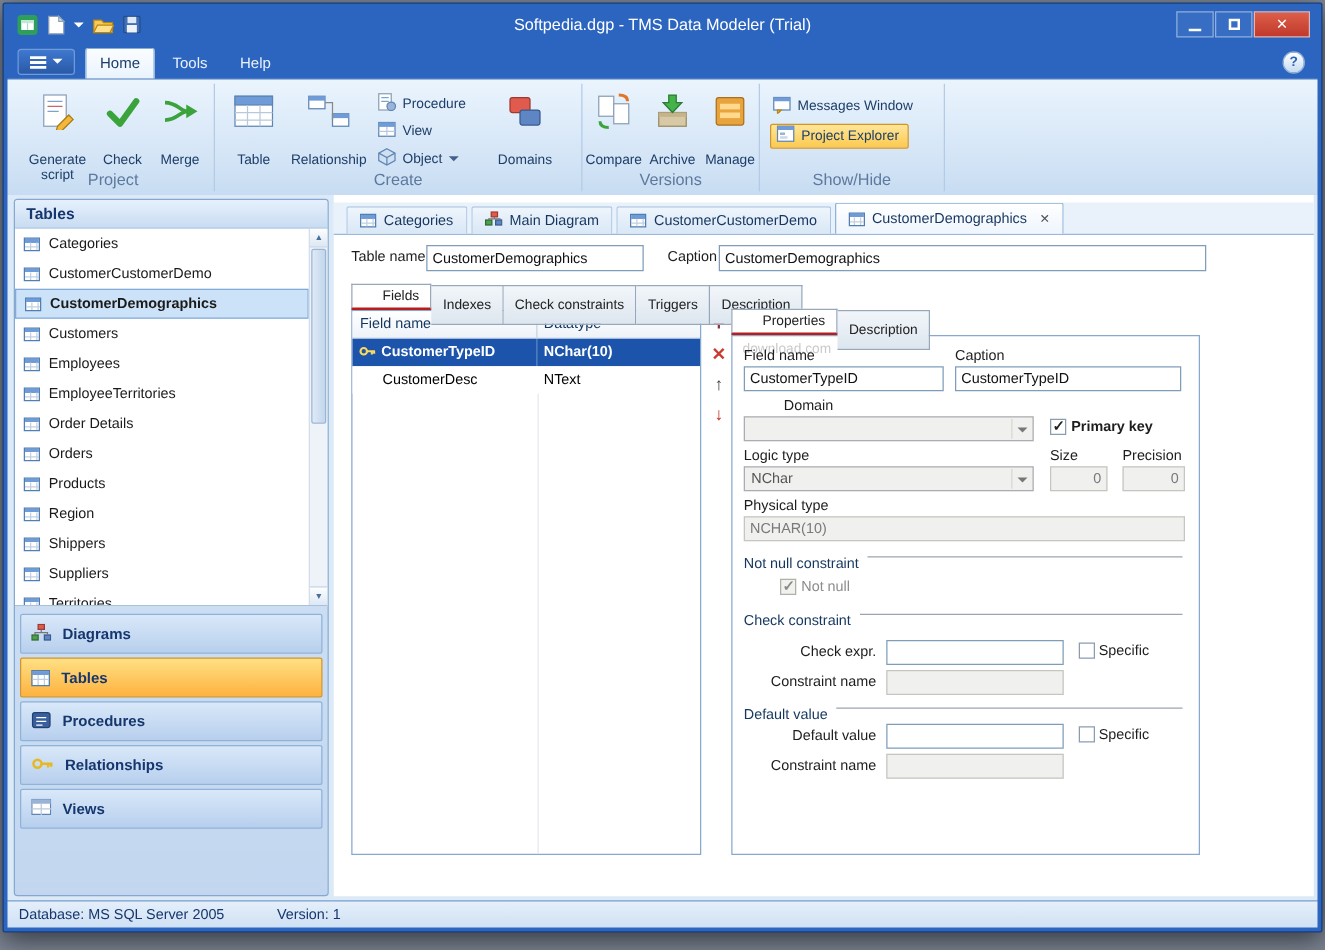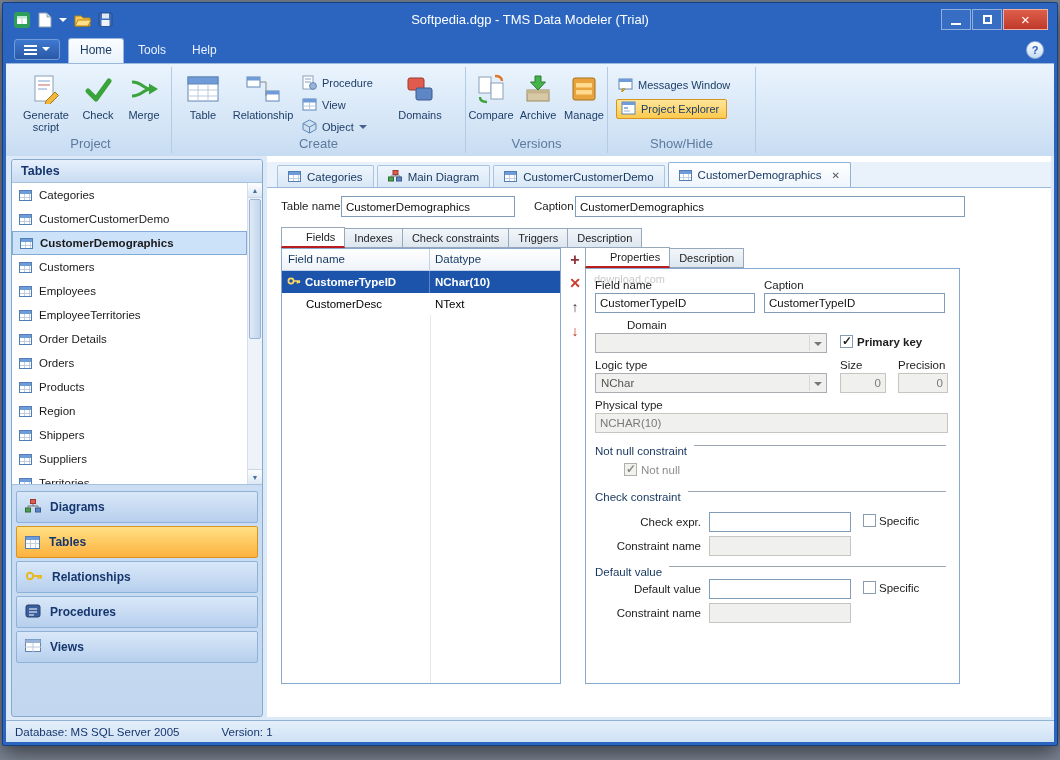--- a/index.html
+++ b/index.html
@@ -34,21 +34,21 @@
   .helpbtn { position:absolute; right:10px; bottom:4px; width:18px; height:18px; border-radius:50%;
     background:linear-gradient(#ffffff,#c6daf2); color:#2a62b8; font-weight:bold; font-size:11px;
     display:flex; align-items:center; justify-content:center; border:1px solid #8fb2d8; }
 
   
   .ribbon { height:93px; background:linear-gradient(#eaf4fd, #d3e4f6 70%, #c7dcf2); border-top:1px solid #9ab8dc;
     position:relative; flex:none; }
   .rgroup { position:absolute; top:3px; bottom:3px; border-right:1px solid #b4cbe6; }
   .glabel { position:absolute; bottom:2px; left:0; right:0; text-align:center; font-size:13px; color:#5d7a9e; }
   .bigbtn { position:absolute; top:5px; display:flex; flex-direction:column; align-items:center;
-    font-size:11px; color:#1d3e68; text-align:center; line-height:12px; gap:4px; }
+    font-size:11px; color:#1d3e68; text-align:center; line-height:12px; gap:17px; }
   .bigbtn .bicon { height:33px; display:flex; align-items:center; justify-content:center; }
   .smallbtn { position:absolute; display:flex; align-items:center; gap:5px; font-size:11px; color:#1d3e68; height:20px; }
   .smallbtn.hl { background:linear-gradient(#ffe69a,#fcc94e); border:1px solid #d8951d; border-radius:2px; padding:0 7px 0 4px; }
   .obj-caret { width:0; height:0; border:4px solid transparent; border-top-color:#44618a; margin-top:4px; }
 
   
   .main { flex:1; position:relative; background:#dce9f7; overflow:hidden; }
 
   
   .sidebar { position:absolute; left:5px; top:3px; width:252px; bottom:3px; border:1px solid #87a9cf; border-radius:3px;
@@ -84,21 +84,21 @@
   .dtab.active { background:linear-gradient(#ffffff,#eef5fd); border-color:#8fb2d8; height:25px; }
   .dclose { font-size:10px; color:#555; margin-left:4px; }
 
   .lbl { position:absolute; font-size:11.5px; color:#1d1d1d; white-space:nowrap; }
   .tb { position:absolute; height:21px; border:1px solid #7f9db9; padding:0 4px;
     font:11.5px "Liberation Sans",sans-serif; color:#111; background:#fff; }
   .tb.dis { background:#f0f0ee; border-color:#c6c6c0; color:#7a7a7a; }
   .tb.num { text-align:right; }
 
   .subtabs { position:absolute; left:14px; top:72px; display:flex; z-index:2; }
-  .stab { height:20px; padding:0 9px; font-size:11px; color:#222; background:linear-gradient(#f2f6fa,#dde6ef);
+  .stab { height:32px; padding:0 9px; font-size:11px; color:#222; background:linear-gradient(#f2f6fa,#dde6ef);
     border:1px solid #98a8bb; border-left:none; display:flex; align-items:center; }
   .stab:first-child { border-left:1px solid #98a8bb; }
   .stab.active { background:#fff; height:21px; margin-top:-1px; border-bottom:2px solid #b91c1c; position:relative;padding-left:24px; }
 
   .grid { position:absolute; left:14px; top:92px; width:280px; height:436px; border:1px solid #87a9cf; background:#fff; }
   .ghead { display:flex; height:22px; background:linear-gradient(#ffffff,#eef3f9); border-bottom:1px solid #c3d2e4;
     font-size:11.5px; color:#13365f; position:relative; z-index:1; }
   .gh1 { width:148px; padding:4px 0 0 6px; border-right:1px solid #c3d2e4; }
   .gh2 { flex:1; padding:4px 0 0 5px; }
   .gline { position:absolute; left:148px; top:22px; bottom:0; border-left:1px solid #e4e9f0; }
@@ -441,34 +441,34 @@
                 <rect x="10.5" y="9" width="5" height="4" fill="#5e86c5" stroke="#3a5a8c"></rect>
                 <path d="M8 4.5 v2.5 M3 9 v-2 h10 v2" fill="none" stroke="#777"></path>
               </svg></span>
           <span>Diagrams</span>
         </div>
         <div class="navbtn active">
           <span class="tbl-icon" style="width:15px;height:13px;"></span>
           <span>Tables</span>
         </div>
         <div class="navbtn">
-          <span><svg width="18" height="12">
-                <circle cx="5" cy="6" r="3.2" fill="none" stroke="#e8b820" stroke-width="2"></circle>
-                <path d="M8.5 6 H17 M13.5 6 v3 M16 6 v2.4" stroke="#e8b820" stroke-width="2" fill="none"></path>
-              </svg></span>
-          <span>Relationships</span>
-        </div>
-        <div class="navbtn">
           <span><svg width="16" height="14">
                 <rect x="1" y="1" width="14" height="12" rx="2" fill="#3a5f9e" stroke="#24406e"></rect>
                 <line x1="4" y1="5" x2="12" y2="5" stroke="#fff"></line>
                 <line x1="4" y1="8" x2="12" y2="8" stroke="#fff"></line>
                 <line x1="4" y1="11" x2="9" y2="11" stroke="#fff"></line>
               </svg></span>
           <span>Procedures</span>
+        </div>
+        <div class="navbtn">
+          <span><svg width="18" height="12">
+                <circle cx="5" cy="6" r="3.2" fill="none" stroke="#e8b820" stroke-width="2"></circle>
+                <path d="M8.5 6 H17 M13.5 6 v3 M16 6 v2.4" stroke="#e8b820" stroke-width="2" fill="none"></path>
+              </svg></span>
+          <span>Relationships</span>
         </div>
         <div class="navbtn">
           <span><svg width="16" height="13">
                 <rect x="0.5" y="0.5" width="15" height="12" fill="#fff" stroke="#5e86b5"></rect>
                 <rect x="0.5" y="0.5" width="15" height="3.5" fill="#9ab4d8"></rect>
                 <line x1="0" y1="8" x2="16" y2="8" stroke="#b9c9dc"></line>
                 <line x1="8" y1="4" x2="8" y2="13" stroke="#b9c9dc"></line>
               </svg></span>
           <span>Views</span>
         </div>

